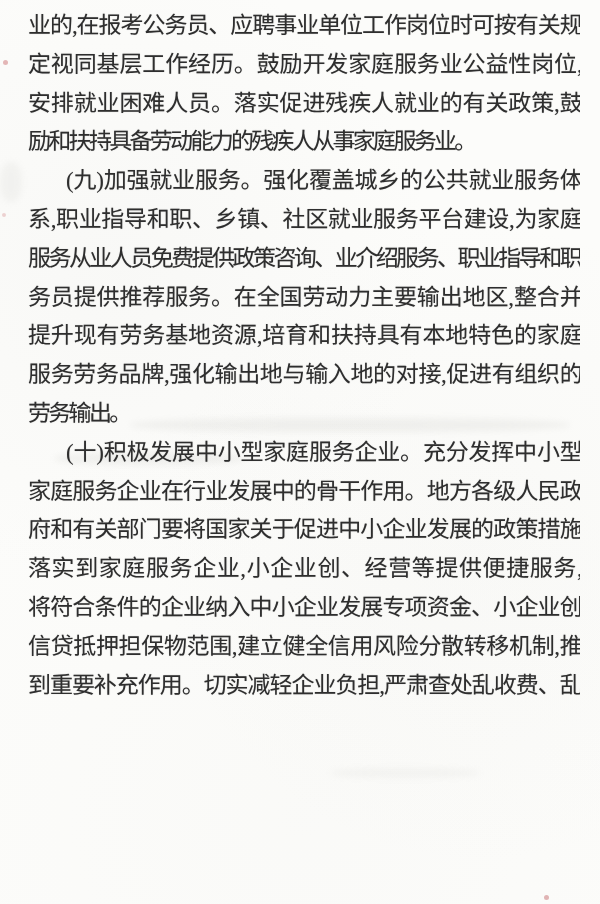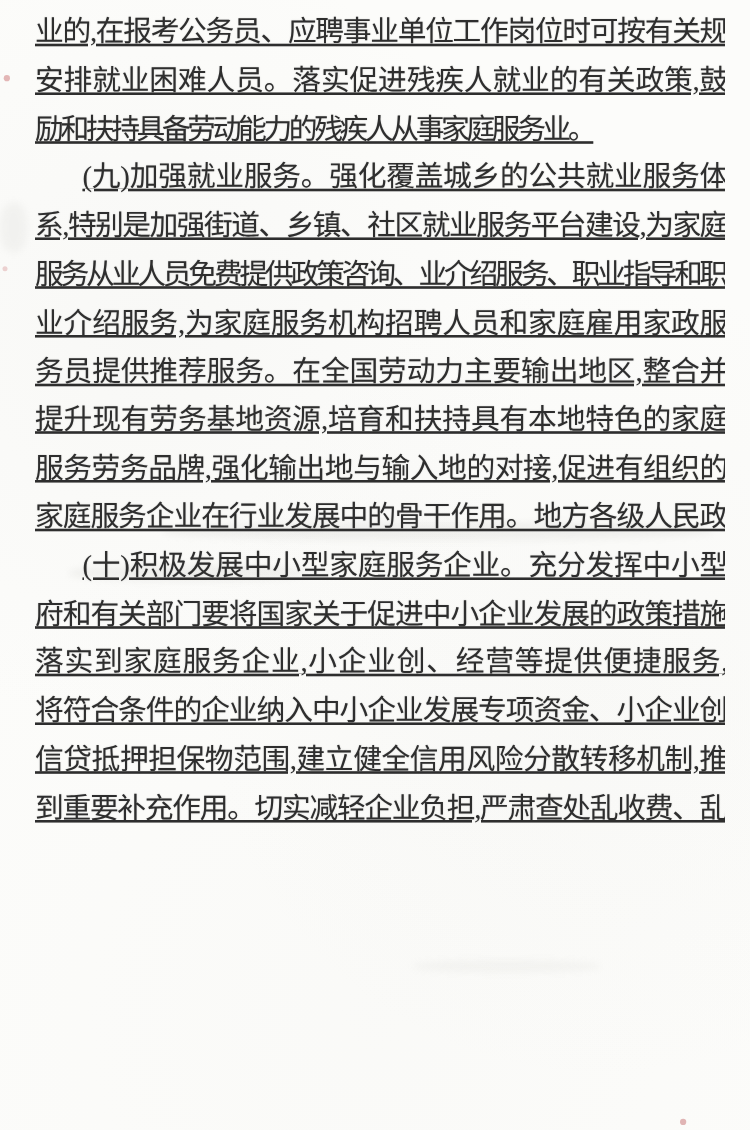--- a/index.html
+++ b/index.html
@@ -30,21 +30,21 @@
     position: absolute;
     left: 28px;
     top: 7px;
     width: 552px;
     color: #2e2e2e;
     font-size: 23px;
     line-height: 38.8px;
     letter-spacing: -2.7px;
     text-shadow: 0 0 1px rgba(70,70,70,0.35);
   }
-  .para { margin: 0; padding: 0; text-decoration: underline; }
+  .para { margin: 0; padding: 0; }
   .line {
     height: 38.8px;
     text-align: justify;
     text-align-last: justify;
     overflow: hidden;
   }
   .line.short {
     text-align: right;
     text-align-last: left;
   }
@@ -81,35 +81,36 @@
   <div class="smudge smudge-2"></div>
   <div class="smudge smudge-3"></div>
   <div class="smudge smudge-4"></div>
   <div class="speck speck-1"></div>
   <div class="speck speck-2"></div>
   <div class="speck speck-3"></div>
 
   <div class="textblock">
       <div class="para">
         <div class="line">业的,在报考公务员、应聘事业单位工作岗位时可按有关规</div>
+        <div class="line">定视同基层工作经历。鼓励开发家庭服务业公益性岗位,</div>
         <div class="line">安排就业困难人员。落实促进残疾人就业的有关政策,鼓</div>
         <div class="line short">励和扶持具备劳动能力的残疾人从事家庭服务业。</div>
       </div>
       <div class="para">
         <div class="line indent">(九)加强就业服务。强化覆盖城乡的公共就业服务体</div>
-        <div class="line">系,特别是加强街道、乡镇、社区就业服务平台建设,为家庭</div>
+        <div class="line">系,职业指导和职、乡镇、社区就业服务平台建设,为家庭</div>
         <div class="line">服务从业人员免费提供政策咨询、业介绍服务、职业指导和职</div>
-        <div class="line">业介绍服务,为家庭服务机构招聘人员和家庭雇用家政服</div>
         <div class="line">务员提供推荐服务。在全国劳动力主要输出地区,整合并</div>
         <div class="line">提升现有劳务基地资源,培育和扶持具有本地特色的家庭</div>
         <div class="line">服务劳务品牌,强化输出地与输入地的对接,促进有组织的</div>
+        <div class="line short">劳务输出。</div>
       </div>
       <div class="para">
+        <div class="line indent">(十)积极发展中小型家庭服务企业。充分发挥中小型</div>
         <div class="line">家庭服务企业在行业发展中的骨干作用。地方各级人民政</div>
-        <div class="line indent">(十)积极发展中小型家庭服务企业。充分发挥中小型</div>
         <div class="line">府和有关部门要将国家关于促进中小企业发展的政策措施</div>
         <div class="line">落实到家庭服务企业,小企业创、经营等提供便捷服务,</div>
         <div class="line">将符合条件的企业纳入中小企业发展专项资金、小企业创</div>
         <div class="line">信贷抵押担保物范围,建立健全信用风险分散转移机制,推</div>
         <div class="line">到重要补充作用。切实减轻企业负担,严肃查处乱收费、乱</div>
       </div>
     </div>
 </div>
 
 </body></html>

